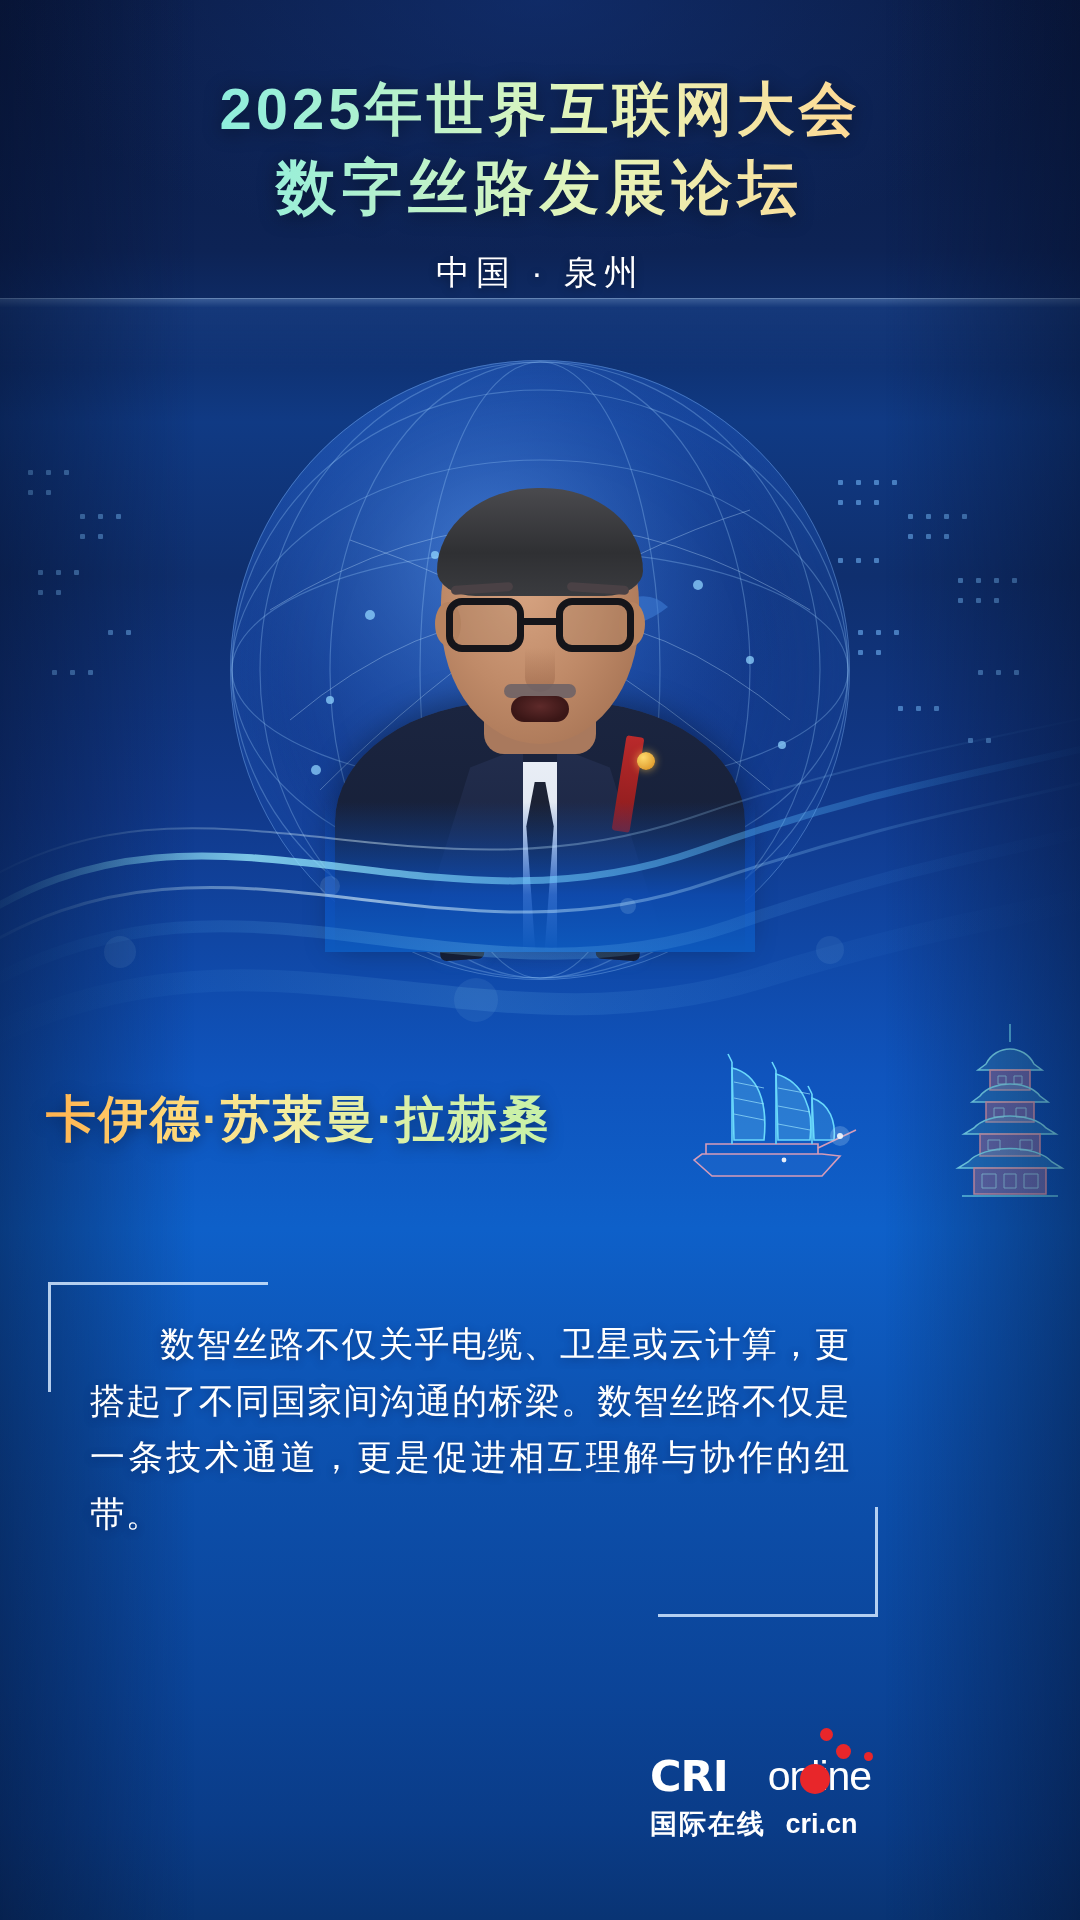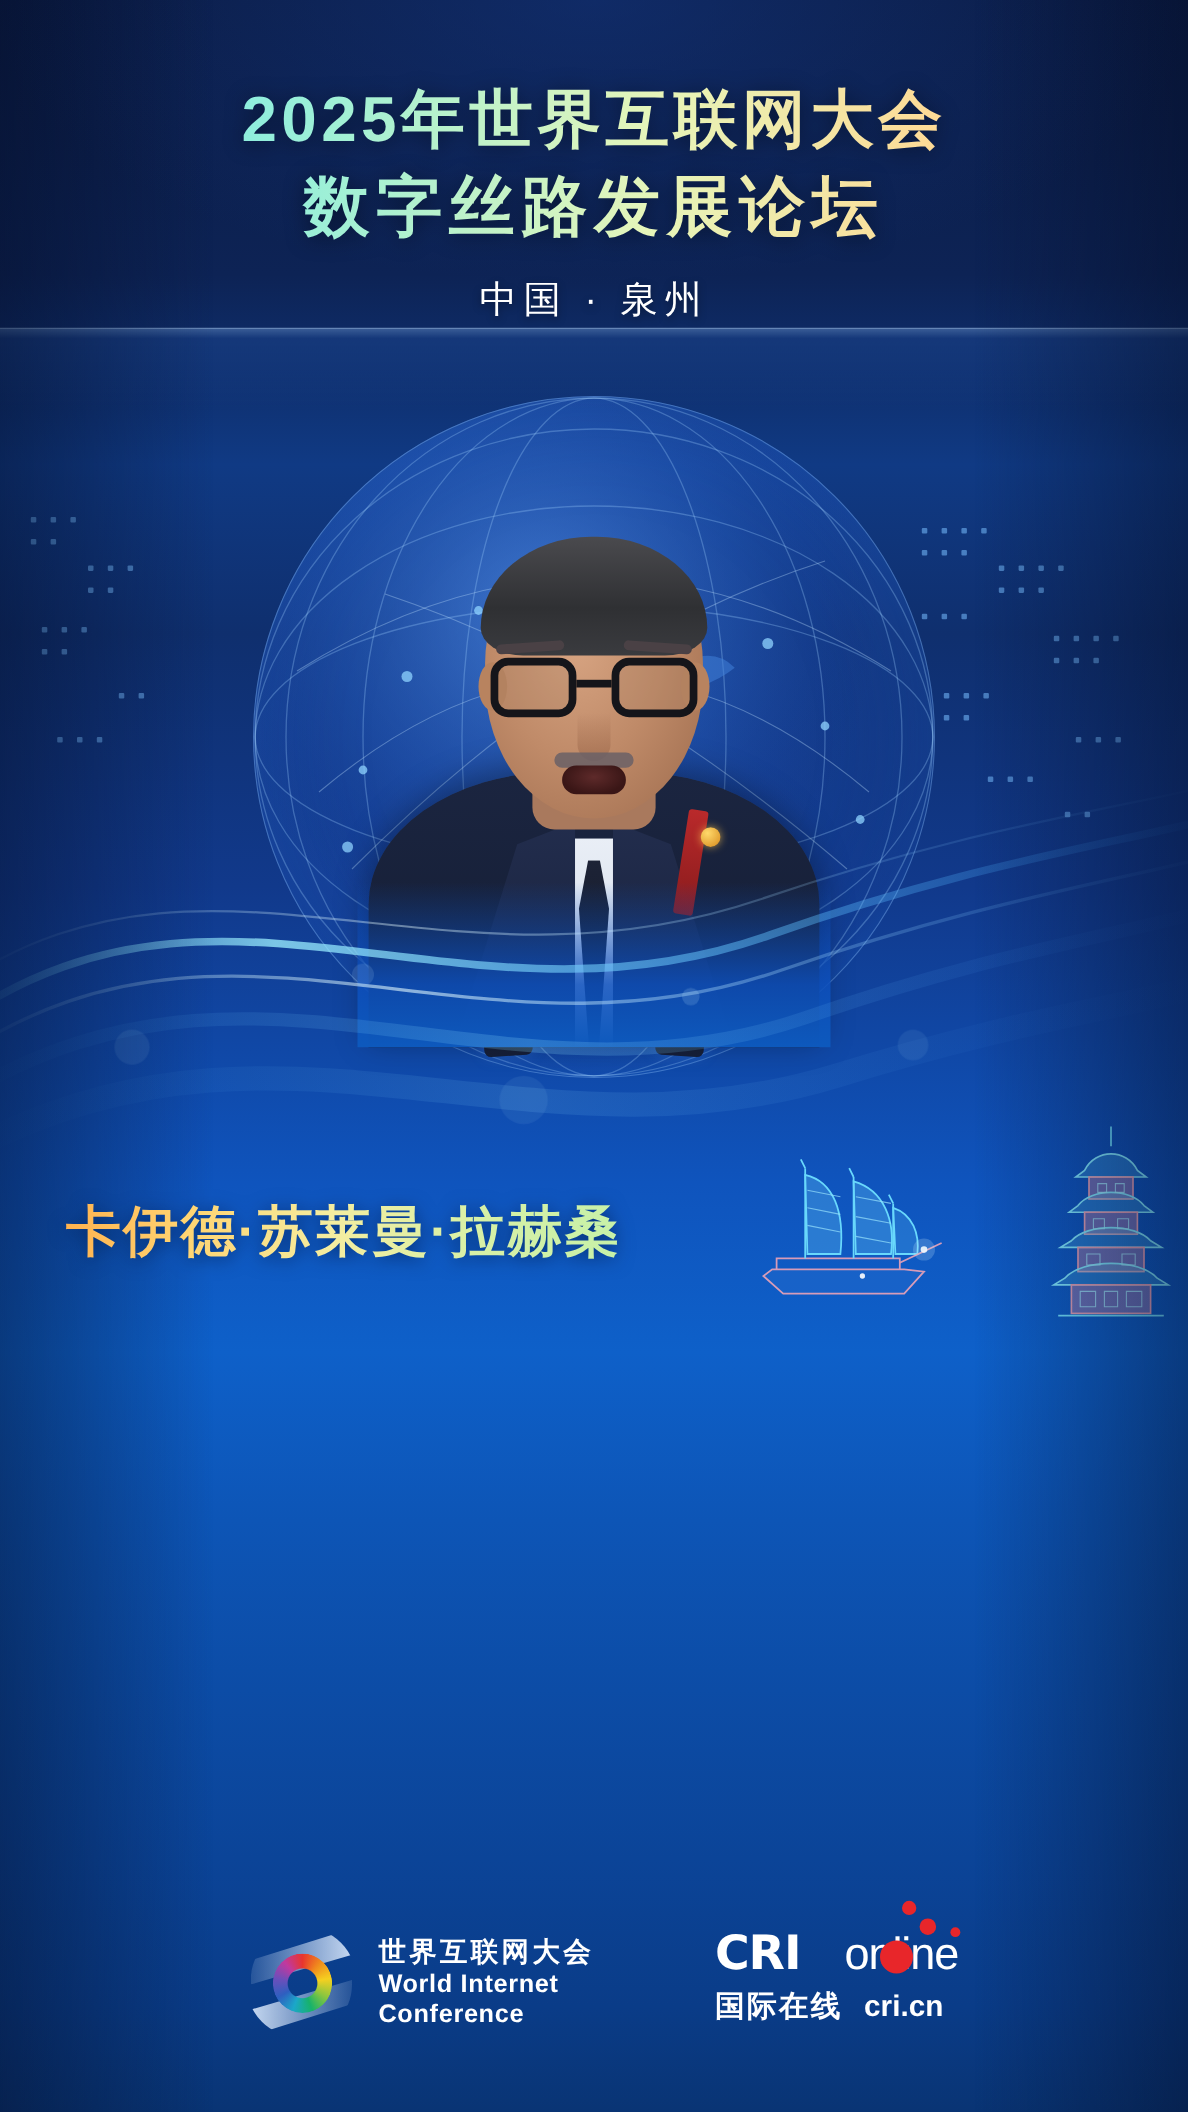--- a/index.html
+++ b/index.html
@@ -200,21 +200,21 @@
     position:absolute; left:0; bottom:0; width:430px; height:150px;
     background:linear-gradient(180deg, rgba(14,70,160,0) 0%, rgba(13,80,190,.85) 62%, #0d59bd 100%);
   }
 
   
   .ribbons{ position:absolute; left:0; top:700px; width:1080px; height:460px; }
   .ribbons svg{ display:block; }
 
   
   .name{
-    position:absolute; left:60px; top:1086px;
+    position:absolute; left:46px; top:1086px;
     font-size:50px; font-weight:700; letter-spacing:2px;
     background:linear-gradient(92deg,#ffb24e 0%,#ffd472 22%,#f4eda0 48%,#d9f0a6 72%,#c6f1a8 100%);
     -webkit-background-clip:text; background-clip:text;
     -webkit-text-fill-color:transparent; color:transparent;
     filter:drop-shadow(0 3px 8px rgba(0,20,60,.55));
   }
   .role{
     position:absolute; left:46px; top:1172px;
     font-size:29px; letter-spacing:1px; color:#e8f6ff; font-weight:400;
     text-shadow:0 2px 7px rgba(0,20,60,.5);
@@ -509,35 +509,28 @@
       <span class="title-line l2">数字丝路发展论坛</span>
     </div>
   </div>
   <div class="band"></div>
   <div class="location">中国 · 泉州</div>
 
   <div class="vignette-sides"></div>
 
   <div class="name">卡伊德·苏莱曼·拉赫桑</div>
 
+  <div class="quote-box">
+    <div class="br-tl"></div>
+    <div class="br-br"></div>
+    <div class="quote-text">数智丝路不仅关乎电缆、卫星或云计算，更搭起了不同国家间沟通的桥梁。数智丝路不仅是一条技术通道，更是促进相互理解与协作的纽带。</div>
+  </div>
 
   <div class="footer">
 
-    <div class="wic">
-      <div class="wic-mark">
-        <div class="wic-sw-a"></div>
-        <div class="wic-sw-b"></div>
-        <div class="wic-ring"></div>
-      </div>
-      <div class="wic-txt">
-        <div class="wic-cn">世界互联网大会</div>
-        <div class="wic-en1">World Internet</div>
-        <div class="wic-en2">Conference</div>
-      </div>
-    </div>
 
     <div class="cri">
       <div class="cri-row1">
         <span class="cri-word">CRI</span>
         <span class="cri-dot d1"></span>
         <span class="cri-dot d2"></span>
         <span class="cri-dot d3"></span>
         <span class="cri-dot d4"></span>
         <span class="cri-online">online</span>
       </div>

